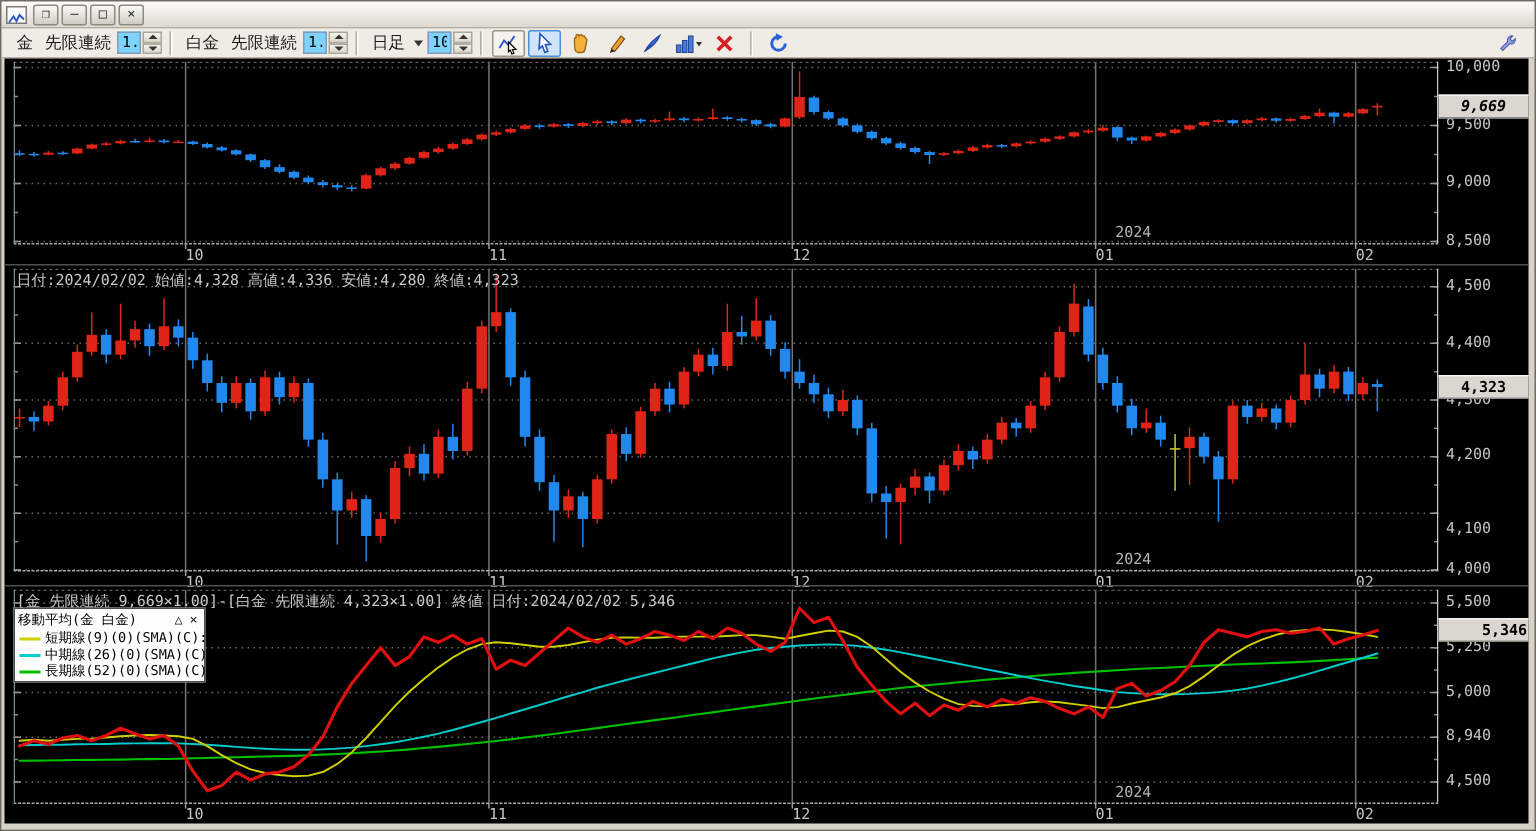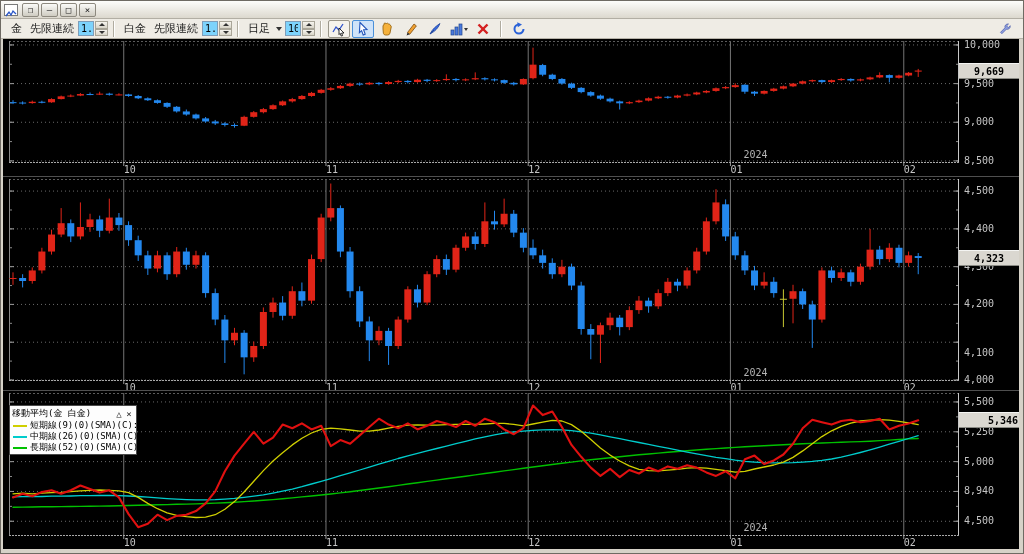--- a/index.html
+++ b/index.html
@@ -409,26 +409,27 @@
           <line x1="899.59" y1="31.003833865814695" x2="899.59" y2="35.25623003194888" stroke="#e02418" stroke-width="1"></line>
           <rect x="896.09" y="31.776996805111818" width="7" height="2.7060702875399336" fill="#e02418"></rect>
           <line x1="909.22" y1="27.911182108626196" x2="909.22" y2="35.95207667731629" stroke="#e02418" stroke-width="1"></line>
           <rect x="905.72" y="29.534824281150158" width="7" height="1.0824281150159756" fill="#e02418"></rect>
         </svg>
       <div class="axiscol">
           <div class="ytick" style="top: -2.05687px;">10,000</div>
           <div class="ytick" style="top: 36.6013px;">9,500</div>
           <div class="ytick" style="top: 75.2594px;">9,000</div>
           <div class="ytick" style="top: 113.918px;">8,500</div>
-          <div class="curbox" style="top: 21.5348px;">9,669</div>
+          <div class="curbox" style="top: 21.5348px; font-style: italic;">9,669</div>
         </div>
     </div>
     <div class="hsep" style="top:137px;"></div>
 
     <div class="panel" id="panel1" style="top:140px;height:214px;">
+      <div class="info">日付:2024/02/02 始値:4,328 高値:4,336 安値:4,280 終値:4,323</div>
       <svg width="950" height="214" viewBox="0 0 950 214">
           <line x1="0" y1="12.090225563909774" x2="950" y2="12.090225563909774" stroke="#6a6a6a" stroke-width="1" stroke-dasharray="1 3"></line>
           <line x1="0" y1="12.090225563909774" x2="5" y2="12.090225563909774" stroke="#9a9a9a" stroke-width="1"></line>
           <line x1="945" y1="12.090225563909774" x2="950" y2="12.090225563909774" stroke="#9a9a9a" stroke-width="1"></line>
           <line x1="0" y1="49.87218045112782" x2="950" y2="49.87218045112782" stroke="#6a6a6a" stroke-width="1" stroke-dasharray="1 3"></line>
           <line x1="0" y1="49.87218045112782" x2="5" y2="49.87218045112782" stroke="#9a9a9a" stroke-width="1"></line>
           <line x1="945" y1="49.87218045112782" x2="950" y2="49.87218045112782" stroke="#9a9a9a" stroke-width="1"></line>
           <line x1="0" y1="87.65413533834587" x2="950" y2="87.65413533834587" stroke="#6a6a6a" stroke-width="1" stroke-dasharray="1 3"></line>
           <line x1="0" y1="87.65413533834587" x2="5" y2="87.65413533834587" stroke="#9a9a9a" stroke-width="1"></line>
           <line x1="945" y1="87.65413533834587" x2="950" y2="87.65413533834587" stroke="#9a9a9a" stroke-width="1"></line>
@@ -680,20 +681,21 @@
           <div class="ytick" style="top: 81.6541px;">4,300</div>
           <div class="ytick" style="top: 119.436px;">4,200</div>
           <div class="ytick" style="top: 157.218px; margin-top: 11px;">4,100</div>
           <div class="ytick" style="top: 195px;">4,000</div>
           <div class="curbox" style="top: 70.9643px;">4,323</div>
         </div>
     </div>
     <div class="hsep" style="top:351px;"></div>
 
     <div class="panel" id="panel2" style="top:354px;height:156px;">
+      <div class="info">[金 先限連続 9,669×1.00]-[白金 先限連続 4,323×1.00] 終値 日付:2024/02/02 5,346</div>
       <svg width="950" height="155" viewBox="0 0 950 155">
           <line x1="0" y1="8.949579831932773" x2="950" y2="8.949579831932773" stroke="#6a6a6a" stroke-width="1" stroke-dasharray="1 3"></line>
           <line x1="0" y1="8.949579831932773" x2="5" y2="8.949579831932773" stroke="#9a9a9a" stroke-width="1"></line>
           <line x1="945" y1="8.949579831932773" x2="950" y2="8.949579831932773" stroke="#9a9a9a" stroke-width="1"></line>
           <line x1="0" y1="38.78151260504202" x2="950" y2="38.78151260504202" stroke="#6a6a6a" stroke-width="1" stroke-dasharray="1 3"></line>
           <line x1="0" y1="38.78151260504202" x2="5" y2="38.78151260504202" stroke="#9a9a9a" stroke-width="1"></line>
           <line x1="945" y1="38.78151260504202" x2="950" y2="38.78151260504202" stroke="#9a9a9a" stroke-width="1"></line>
           <line x1="0" y1="68.61344537815127" x2="950" y2="68.61344537815127" stroke="#6a6a6a" stroke-width="1" stroke-dasharray="1 3"></line>
           <line x1="0" y1="68.61344537815127" x2="5" y2="68.61344537815127" stroke="#9a9a9a" stroke-width="1"></line>
           <line x1="945" y1="68.61344537815127" x2="950" y2="68.61344537815127" stroke="#9a9a9a" stroke-width="1"></line>

